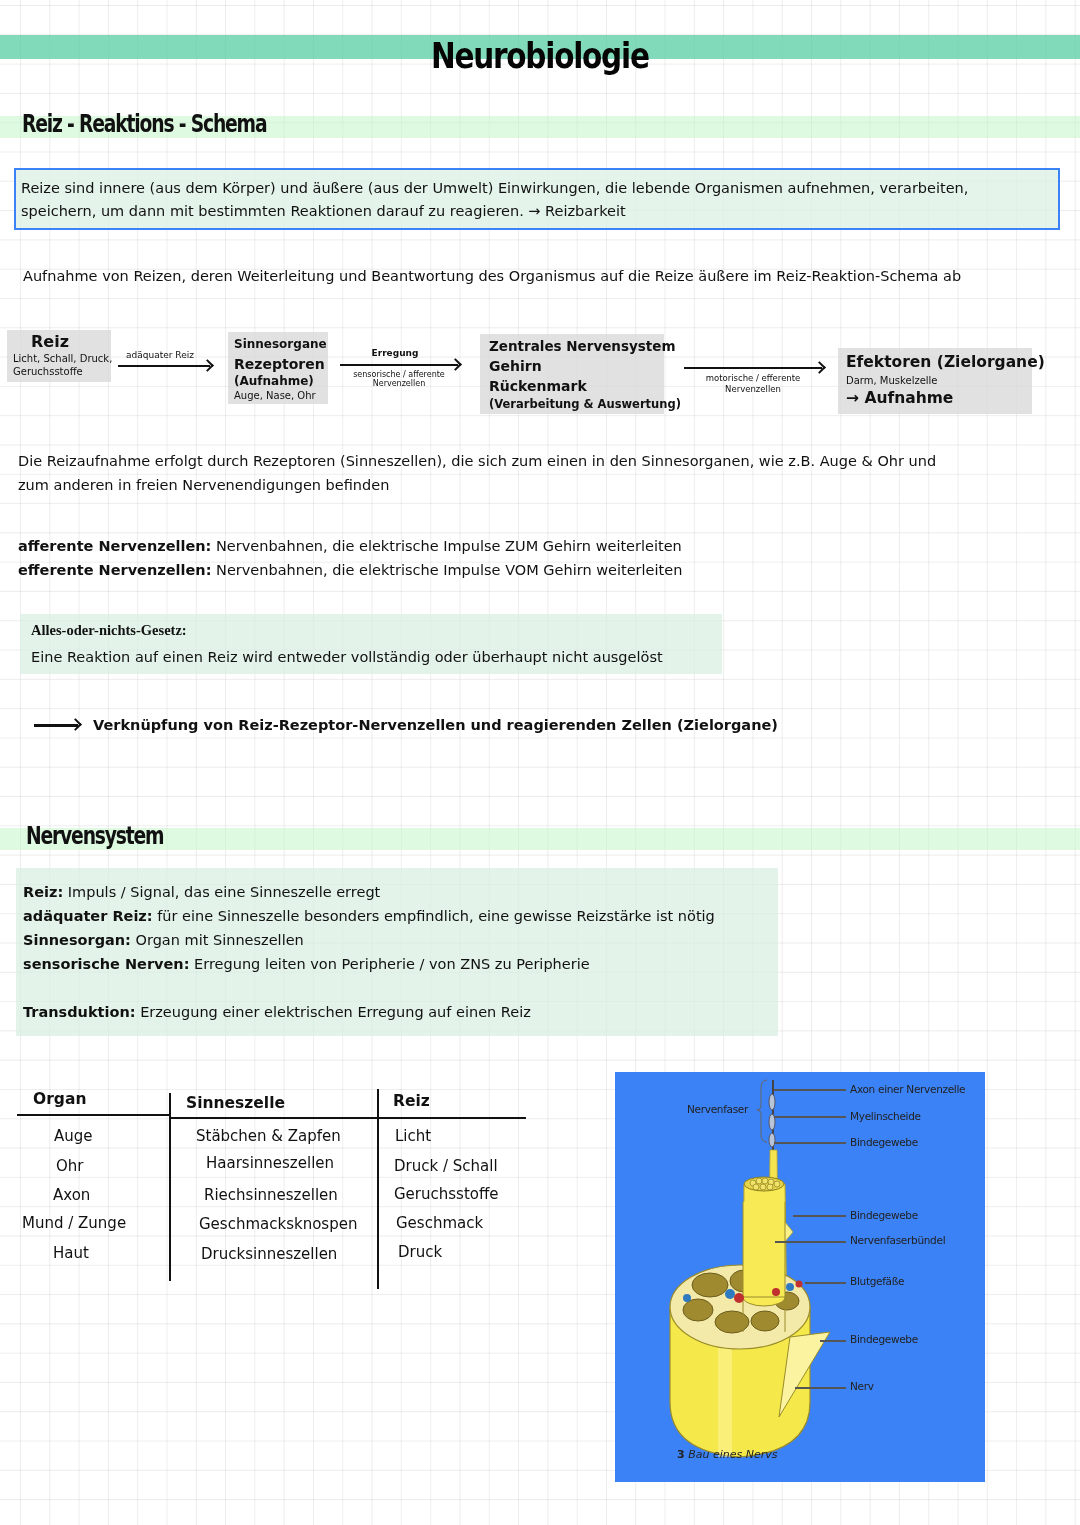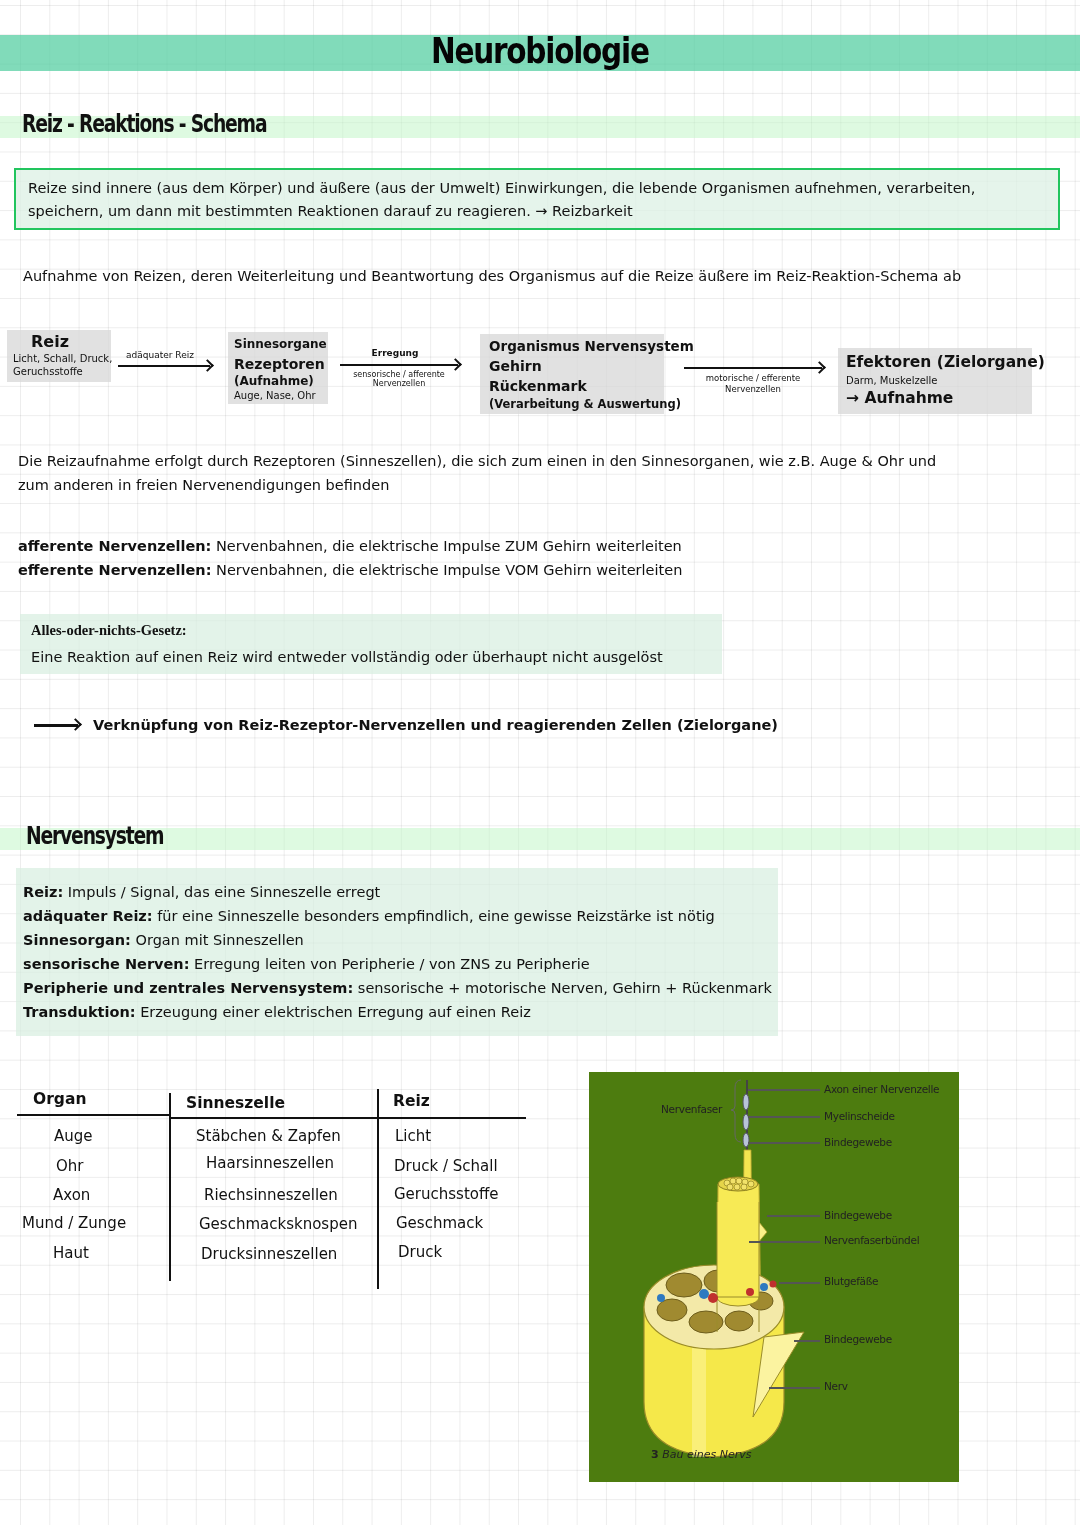--- a/index.html
+++ b/index.html
@@ -12,23 +12,23 @@
         linear-gradient(to bottom, rgba(0,0,0,0.07) 1px, transparent 1px);
       background-size: 29.3px 29.3px;
       background-position: 20px 5px;
       font-family: "DejaVu Sans", sans-serif;
       color: #111;
     }
     .abs { position: absolute; }
 
     
     .title-banner {
-      left: 0; top: 35px; width: 1080px; height: 36px;
+      left: 0; top: 35px; width: 1080px; height: 24px;
       background: rgba(80, 205, 160, 0.72);
-      display: flex; align-items: flex-end; justify-content: center;
+      display: flex; align-items: flex-start; justify-content: center;
     }
     .title-text {
       font-family: "DejaVu Sans", sans-serif;
       font-weight: bold;
       font-size: 36px;
       letter-spacing: -1.5px;
       transform: scaleX(0.82);
       color: #050505;
     }
 
@@ -40,23 +40,23 @@
     .section-heading-text {
       position: absolute; left: 22px; top: -6px;
       font-weight: bold; font-size: 24px; letter-spacing: -1.5px;
       transform: scaleX(0.78); transform-origin: left;
       white-space: nowrap;
     }
 
     
     .def-box {
       left: 14px; top: 168px; width: 1046px; height: 62px;
-      border: 2px solid #22c55e;
+      border: 2px solid #3b82f6;
       background: rgba(220, 240, 228, 0.75);
-      padding: 7px 12px;
+      padding: 7px 5px;
       font-size: 14.5px; line-height: 23px;
     }
 
     .para { font-size: 14.5px; line-height: 24px; white-space: nowrap; }
 
     
     .flow-box {
       background: rgba(215, 215, 215, 0.75);
       padding: 2px 6px;
     }
@@ -80,22 +80,22 @@
     .bold { font-weight: bold; }
 
     
     .tbl-head { font-weight: bold; font-size: 15.5px; }
     .tbl-cell { font-size: 15px; white-space: nowrap; }
     .tbl-hline { height: 2px; background: #111; }
     .tbl-vline { width: 2px; background: #111; }
 
     
     .illus-panel {
-      left: 589px; top: 1072px; width: 370px; height: 410px;
-      background: #4d7c0f;
+      left: 615px; top: 1072px; width: 370px; height: 410px;
+      background: #3b82f6;
     }
     .illus-label { font-size: 10.5px; color: #222; white-space: nowrap; letter-spacing: -0.3px; }
     .leader { height: 1.5px; background: #555; }
     .caption { font-size: 11px; color: #222; white-space: nowrap; }
     .caption i { font-style: italic; }
   </style>
 </head>
 <body>
 
 <div class="abs title-banner">
@@ -128,21 +128,21 @@
   <div class="flow-big" style="font-size:12px; line-height:15px;">(Aufnahme)</div>
   <div class="flow-small">Auge, Nase, Ohr</div>
 </div>
 
 <div class="abs arrow-label" style="left:340px; top:348px; width:110px; font-weight:bold;">Erregung</div>
 <div class="abs arrow-line" style="left:340px; top:364px; width:118px;"></div>
 <div class="abs arrow-label" style="left:340px; top:370px; width:118px; font-size:8px; line-height:9px;">sensorische / afferente</div>
 <div class="abs arrow-label" style="left:340px; top:379px; width:118px; font-size:8px; line-height:9px;">Nervenzellen</div>
 
 <div class="abs flow-box" style="left:480px; top:334px; width:184px; height:80px; padding-left:9px;">
-  <div class="flow-big" style="font-size:13.5px;">Organismus Nervensystem</div>
+  <div class="flow-big" style="font-size:13.5px;">Zentrales Nervensystem</div>
   <div class="flow-big">Gehirn</div>
   <div class="flow-big">Rückenmark</div>
   <div class="flow-big" style="font-size:11.5px; line-height:16px;">(Verarbeitung &amp; Auswertung)</div>
 </div>
 
 <div class="abs arrow-line" style="left:684px; top:367px; width:138px;"></div>
 <div class="abs arrow-label" style="left:684px; top:373px; width:138px; font-size:8.5px;">motorische / efferente</div>
 <div class="abs arrow-label" style="left:684px; top:384px; width:138px; font-size:8.5px;">Nervenzellen</div>
 
 <div class="abs flow-box" style="left:838px; top:348px; width:194px; height:66px; padding-left:8px;">
@@ -178,23 +178,20 @@
     <span class="bold">Reiz:</span><span> Impuls / Signal, das eine Sinneszelle erregt</span>
   </div>
   <div class="para" style="position:absolute; left:7px; top:36px;">
     <span class="bold">adäquater Reiz:</span><span> für eine Sinneszelle besonders empfindlich, eine gewisse Reizstärke ist nötig</span>
   </div>
   <div class="para" style="position:absolute; left:7px; top:60px;">
     <span class="bold">Sinnesorgan:</span><span> Organ mit Sinneszellen</span>
   </div>
   <div class="para" style="position:absolute; left:7px; top:84px;">
     <span class="bold">sensorische Nerven:</span><span> Erregung leiten von Peripherie / von ZNS zu Peripherie</span>
-  </div>
-  <div class="para" style="position:absolute; left:7px; top:108px;">
-    <span class="bold">Peripherie und zentrales Nervensystem:</span><span> sensorische + motorische Nerven, Gehirn + Rückenmark</span>
   </div>
   <div class="para" style="position:absolute; left:7px; top:132px;">
     <span class="bold">Transduktion:</span><span> Erzeugung einer elektrischen Erregung auf einen Reiz</span>
   </div>
 </div>
 
 <div class="abs" style="left:0; top:1080px; width:540px; height:220px;">
   <div class="abs tbl-head" style="left:33px; top:10px;">Organ</div>
   <div class="abs tbl-head" style="left:186px; top:14px;">Sinneszelle</div>
   <div class="abs tbl-head" style="left:393px; top:12px;">Reiz</div>

